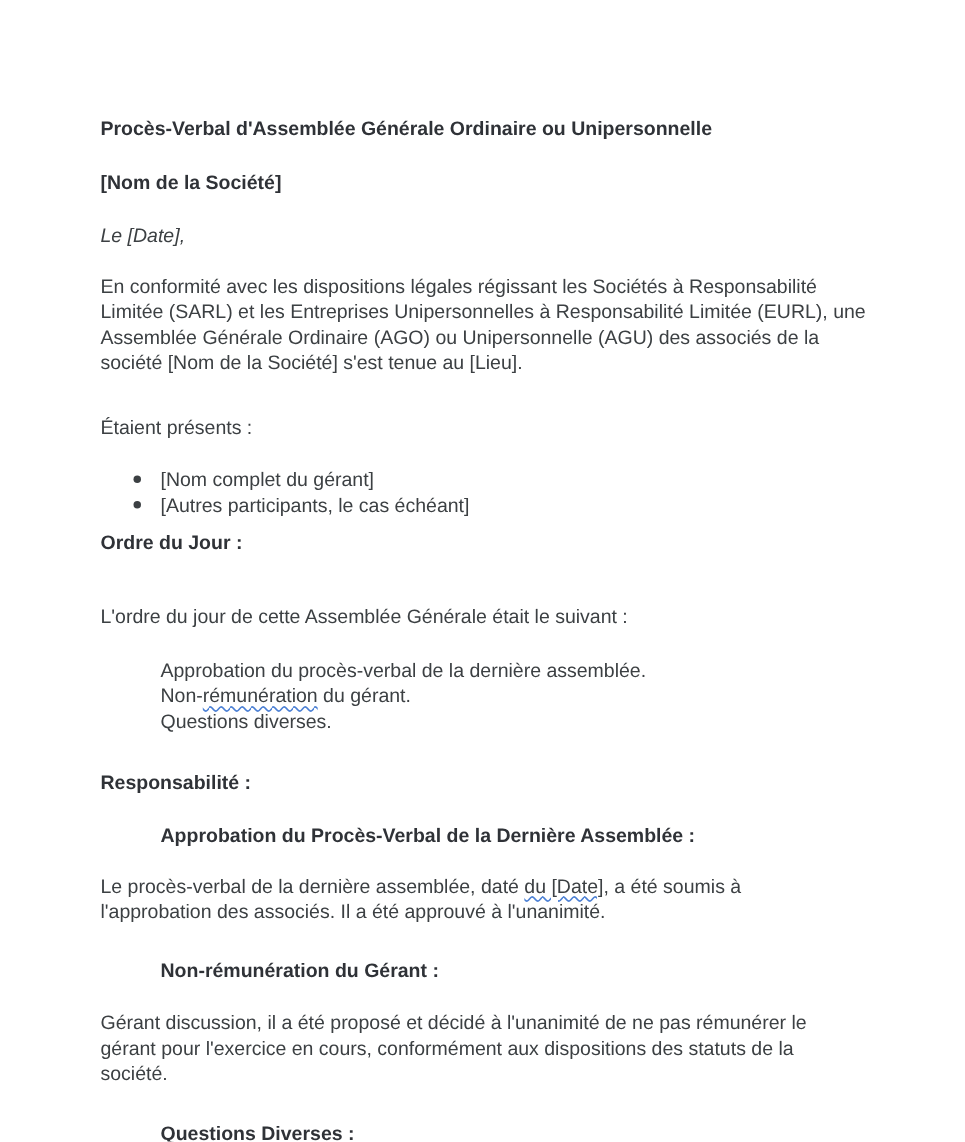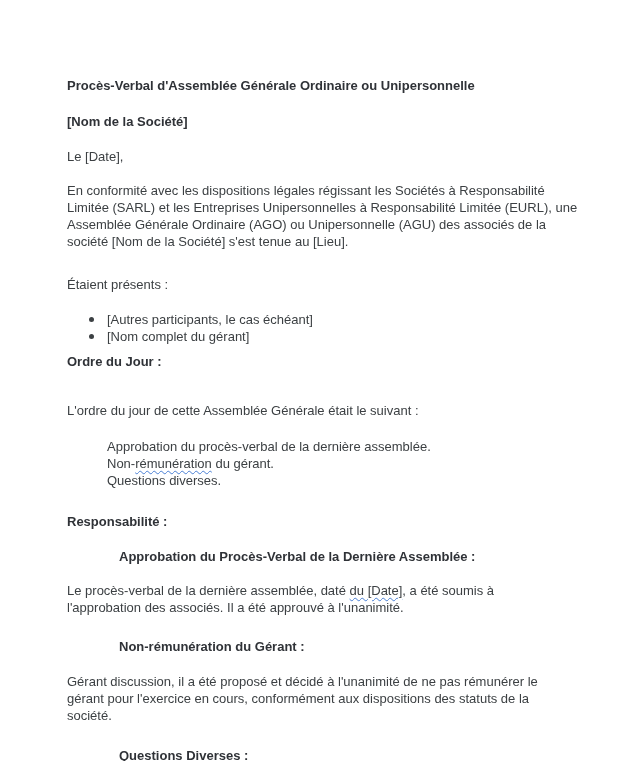--- a/index.html
+++ b/index.html
@@ -28,21 +28,21 @@
       position: absolute;
       left: 0;
       width: 520px;
       white-space: normal;
     }
     .bold {
       font-weight: bold;
       color: #2f3237;
     }
     .indent {
-      left: 52px;
+      left: 40px;
     }
     .list {
       position: absolute;
       left: 0;
       margin: 0;
       padding: 0;
       list-style: none;
     }
     .list li {
       position: relative;
@@ -76,34 +76,34 @@
   </style>
 </head>
 <body>
 
 <div class="page">
 
   <p class="p bold" style="top:0px;">Procès-Verbal d'Assemblée Générale Ordinaire ou Unipersonnelle</p>
 
   <p class="p bold" style="top:36px;">[Nom de la Société]</p>
 
-  <p class="p" style="top:71px;">Le [Date],</p>
+  <p class="p" style="top:71px;font-style:italic;">Le [Date],</p>
 
   <p class="p" style="top:105px; width:515px;">En conformité avec les dispositions légales régissant les Sociétés à Responsabilité Limitée (SARL) et les Entreprises Unipersonnelles à Responsabilité Limitée (EURL), une Assemblée Générale Ordinaire (AGO) ou Unipersonnelle (AGU) des associés de la société [Nom de la Société] s'est tenue au [Lieu].</p>
 
   <p class="p" style="top:199px;">Étaient présents :</p>
 
   <ul class="list" style="top:234px;">
     <li>
       <span class="bullet"></span>
-      <span>[Autres participants, le cas échéant]</span>
+      <span>[Nom complet du gérant]</span>
     </li>
     <li>
       <span class="bullet"></span>
-      <span>[Nom complet du gérant]</span>
+      <span>[Autres participants, le cas échéant]</span>
     </li>
   </ul>
 
   <p class="p bold" style="top:276px;">Ordre du Jour :</p>
 
   <p class="p" style="top:325px;">L'ordre du jour de cette Assemblée Générale était le suivant :</p>
 
   <ul class="agenda" style="top:361px;">
     <li>Approbation du procès-verbal de la dernière assemblée.</li>
     <li>

